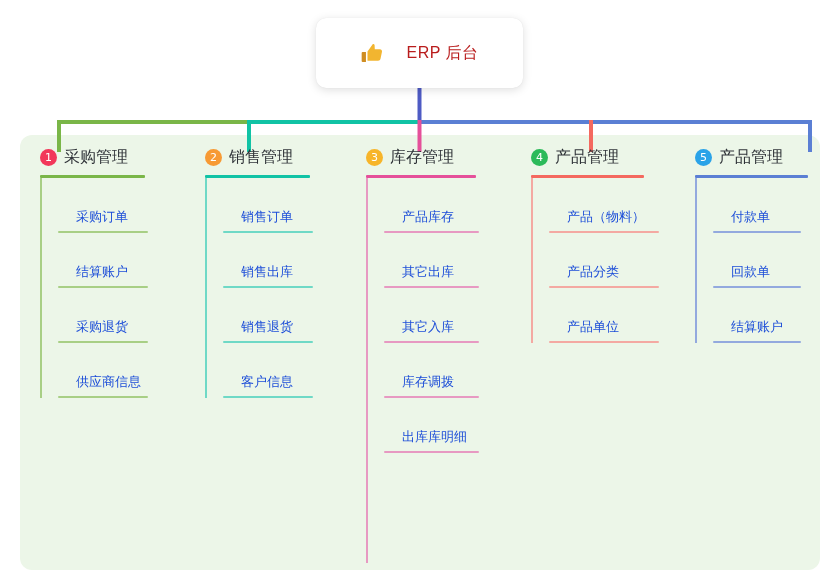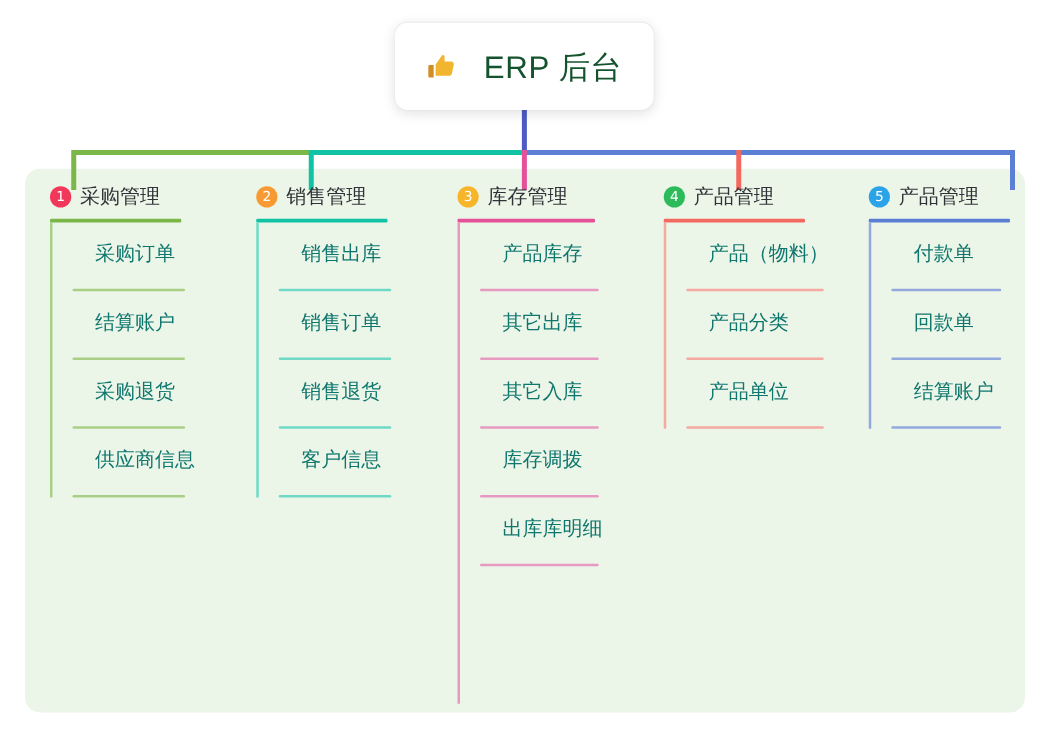--- a/index.html
+++ b/index.html
@@ -32,23 +32,23 @@
     gap: 9px;
     z-index: 5;
   }
   #title-card .thumb {
     font-size: 25px;
     line-height: 1;
     color: #f0b429;
   }
   #title-card .thumb svg { display: block; }
   #title-card .title-text {
-    font-size: 25px;
+    font-size: 16px;
     letter-spacing: 0.5px;
-    color: #14532d;
+    color: #b91c1c;
     white-space: nowrap;
     margin-left: 12px;
   }
 
   
   #connectors {
     position: absolute;
     left: 0; top: 0;
     width: 839px;
     height: 588px;
@@ -118,23 +118,23 @@
     top: 0;
     width: 2px;
   }
   .item {
     position: relative;
     height: 55px;
   }
   .item-label {
     position: absolute;
     left: 18px;
-    bottom: 19px;
-    font-size: 16px;
-    color: #0f766e;
+    bottom: 7px;
+    font-size: 13px;
+    color: #1d4ed8;
     white-space: nowrap;
   }
   .item-rule {
     position: absolute;
     left: 0;
     bottom: 0;
     height: 2px;
     border-radius: 1px;
   }
 </style>
@@ -199,28 +199,28 @@
     </div>
     <div class="column" style="left: 205px;">
       <div class="col-header">
         <span class="badge" style="background: rgb(247, 154, 52);">2</span>
         <span class="col-title">销售管理</span>
       </div>
       <div class="col-rule" style="background: rgb(17, 195, 165); width: 105px;"></div>
       <div class="col-body">
         <div class="spine" style="background: rgb(111, 217, 198); height: 220px;"></div>
         <div class="item">
+          <span class="item-label">销售订单</span>
+          <div class="item-rule" style="background: rgb(111, 217, 198); width: 90px;"></div>
+        </div>
+        <div class="item">
           <span class="item-label">销售出库</span>
           <div class="item-rule" style="background: rgb(111, 217, 198); width: 90px;"></div>
         </div>
         <div class="item">
-          <span class="item-label">销售订单</span>
-          <div class="item-rule" style="background: rgb(111, 217, 198); width: 90px;"></div>
-        </div>
-        <div class="item">
           <span class="item-label">销售退货</span>
           <div class="item-rule" style="background: rgb(111, 217, 198); width: 90px;"></div>
         </div>
         <div class="item">
           <span class="item-label">客户信息</span>
           <div class="item-rule" style="background: rgb(111, 217, 198); width: 90px;"></div>
         </div>
       </div>
     </div>
     <div class="column" style="left: 366px;">

